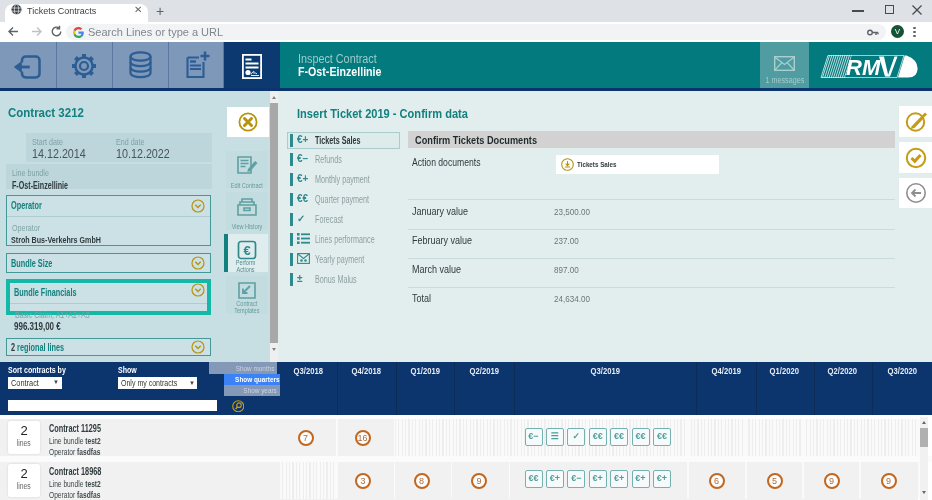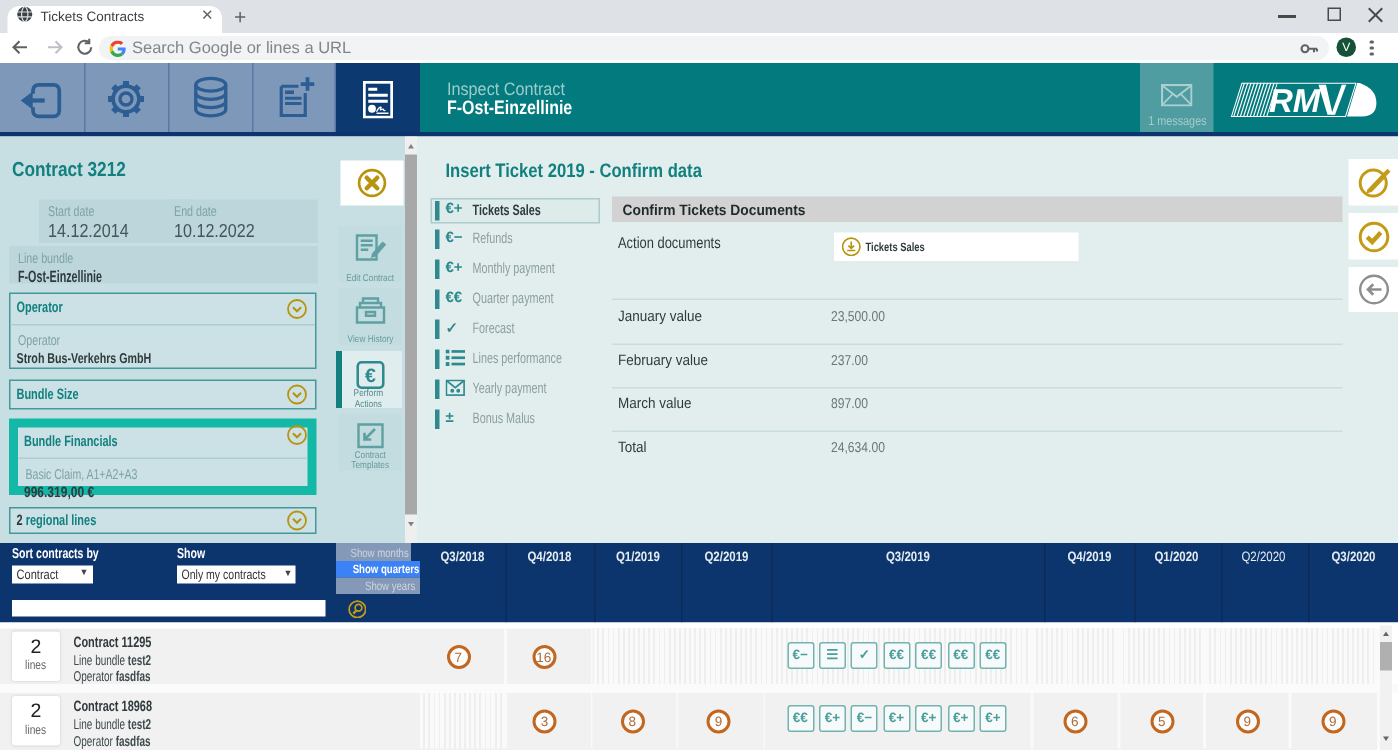--- a/index.html
+++ b/index.html
@@ -40,21 +40,21 @@
  <path d="M10.8 6.5 a4.3 4.3 0 1 1 -1.3 -3.1" fill="none" stroke="#5f6368" stroke-width="1.4"></path>
  <path d="M9.5 0.8 v3 h-3" fill="none" stroke="#5f6368" stroke-width="1.4"></path>
 </svg>
 <div class="abs" style="left:66px;top:24px;width:820px;height:16px;background:#f1f3f4;border-radius:8px;"></div>
 <svg class="abs" style="left:73px;top:26.5px;" width="11" height="11" viewBox="0 0 48 48">
  <path fill="#EA4335" d="M24 9.5c3.54 0 6.71 1.22 9.21 3.6l6.85-6.85C35.9 2.38 30.47 0 24 0 14.62 0 6.51 5.38 2.56 13.22l7.98 6.19C12.43 13.72 17.74 9.5 24 9.5z"></path>
  <path fill="#4285F4" d="M46.98 24.55c0-1.57-.15-3.09-.38-4.55H24v9.02h12.94c-.58 2.96-2.26 5.48-4.78 7.18l7.73 6c4.51-4.18 7.09-10.36 7.09-17.65z"></path>
  <path fill="#FBBC05" d="M10.53 28.59c-.48-1.45-.76-2.99-.76-4.59s.27-3.14.76-4.59l-7.98-6.19C.92 16.46 0 20.12 0 24c0 3.88.92 7.54 2.56 10.78l7.97-6.19z"></path>
  <path fill="#34A853" d="M24 48c6.48 0 11.93-2.13 15.89-5.81l-7.73-6c-2.15 1.45-4.92 2.3-8.16 2.3-6.26 0-11.57-4.22-13.47-9.91l-7.98 6.19C6.51 42.62 14.62 48 24 48z"></path>
 </svg>
-<div class="abs" style="left:88px;top:26px;font-size:11px;color:#80868b;">Search Google or lines a URL</div>
+<div class="abs" style="left:88px;top:26px;font-size:11px;color:#80868b;">Search Lines or type a URL</div>
 <svg class="abs" style="left:866px;top:26px;" width="13" height="13" viewBox="0 0 13 13">
  <circle cx="4" cy="6.5" r="2.3" fill="none" stroke="#5f6368" stroke-width="1.4"></circle>
  <path d="M6.3 6.5 H12 M10 6.5 v2.4 M12 6.5 v1.8" fill="none" stroke="#5f6368" stroke-width="1.4"></path>
 </svg>
 <div class="abs" style="left:891px;top:25px;width:13px;height:13px;border-radius:50%;background:#155237;color:#fff;font-size:8px;font-family:'Liberation Sans',sans-serif;text-align:center;line-height:13px;">V</div>
 <div class="abs" style="left:913px;top:26.5px;width:2.5px;height:2.5px;border-radius:50%;background:#5f6368;"></div>
 <div class="abs" style="left:913px;top:30.5px;width:2.5px;height:2.5px;border-radius:50%;background:#5f6368;"></div>
 <div class="abs" style="left:913px;top:34.5px;width:2.5px;height:2.5px;border-radius:50%;background:#5f6368;"></div>
 
 <div class="abs" style="left:0;top:42px;width:280px;height:46px;background:#7e98ba;"></div>
@@ -173,21 +173,21 @@
 
 <div class="abs" style="left:6px;top:195px;width:205px;height:51px;border:1px solid #43989a;background:#cbe1e5;">
  <div style="margin:4px 0 0 4px;font-size:10px;font-weight:bold;color:#12807e;transform:scaleX(0.73);transform-origin:0 50%;">Operator</div>
  <div style="margin-top:4.5px;height:1px;background:#aecdd1;"></div>
  <div style="margin:5px 0 0 4.5px;font-size:9.5px;color:#7fa3a5;transform:scaleX(0.75);transform-origin:0 50%;">Operator</div>
  <div style="margin:1px 0 0 4px;font-size:9.5px;font-weight:bold;color:#2f3a3c;transform:scaleX(0.75);transform-origin:0 50%;">Stroh Bus-Verkehrs GmbH</div>
 </div>
 <div class="abs" style="left:6px;top:253px;width:205px;height:20px;border:1px solid #43989a;background:#cbe1e5;">
  <div style="margin:4px 0 0 4px;font-size:10px;font-weight:bold;color:#12807e;transform:scaleX(0.73);transform-origin:0 50%;">Bundle Size</div>
 </div>
-<div class="abs" style="left:6px;top:279px;width:205px;height:51px;border:6px solid #14b8a6;background:#cbe1e5;">
+<div class="abs" style="left:6px;top:279px;width:205px;height:36px;border:4px solid #14b8a6;background:#cbe1e5;">
  <div style="margin:4px 0 0 4px;font-size:10px;font-weight:bold;color:#12807e;transform:scaleX(0.73);transform-origin:0 50%;">Bundle Financials</div>
  <div style="margin-top:4.5px;height:1px;background:#aecdd1;"></div>
  <div style="margin:5px 0 0 4.5px;font-size:9.5px;color:#7fa3a5;transform:scaleX(0.74);transform-origin:0 50%;">Basic Claim, A1+A2+A3</div>
  <div style="margin:1px 0 0 4px;font-size:10px;font-weight:bold;color:#2f3a3c;transform:scaleX(0.8);transform-origin:0 50%;">996.319,00 €</div>
 </div>
 <div class="abs" style="left:6px;top:338px;width:205px;height:18px;border:1px solid #43989a;background:#cbe1e5;">
  <div style="margin:3px 0 0 4px;font-size:10px;font-weight:bold;transform:scaleX(0.73);transform-origin:0 50%;"><span style="color:#2f3a3c;">2</span> <span style="color:#12807e;">regional lines</span></div>
 </div>
 
 <svg class="abs" style="left:191px;top:199px;" width="14" height="14" viewBox="0 0 14 14">
@@ -342,40 +342,40 @@
 <div class="abs" style="left:8px;top:377px;width:54px;height:12px;background:#fff;font-size:9px;color:#333;padding:1px 0 0 3px;"><span style="display:inline-block;transform:scaleX(0.82);transform-origin:0 50%;">Contract</span><span style="position:absolute;right:3px;top:2px;font-size:6px;color:#444;">▼</span></div>
 <div class="abs" style="left:118px;top:363.5px;font-size:9.5px;font-weight:bold;color:#fff;transform:scaleX(0.74);transform-origin:0 50%;">Show</div>
 <div class="abs" style="left:118px;top:377px;width:79px;height:12px;background:#fff;font-size:9px;color:#333;padding:1px 0 0 3px;white-space:nowrap;"><span style="display:inline-block;transform:scaleX(0.78);transform-origin:0 50%;">Only my contracts</span><span style="position:absolute;right:2px;top:2.5px;font-size:6px;color:#444;">▼</span></div>
 <div class="abs" style="left:8px;top:399.5px;width:209px;height:11.5px;background:#fff;"></div>
 <svg class="abs" style="left:231.5px;top:399.5px;" width="12.5" height="12.5" viewBox="0 0 15 15">
  <circle cx="7.5" cy="7.5" r="6.6" fill="none" stroke="#c49b17" stroke-width="1.4"></circle>
  <circle cx="8.4" cy="6.2" r="2.7" fill="none" stroke="#c49b17" stroke-width="1.4"></circle>
  <path d="M6.6 8.4 L4.3 10.9" stroke="#c49b17" stroke-width="1.8"></path>
 </svg>
 
-<div class="abs" style="left:224px;top:362px;width:50px;height:11.5px;background:#8498b7;font-size:8px;color:#ccd5e2;text-align:right;padding:1.5px 3px 0 0;white-space:nowrap;"><span style="display:inline-block;transform:scaleX(0.8);transform-origin:100% 50%;">Show months</span></div>
+<div class="abs" style="left:209px;top:362px;width:68px;height:11.5px;background:#8498b7;font-size:8px;color:#ccd5e2;text-align:right;padding:1.5px 3px 0 0;white-space:nowrap;"><span style="display:inline-block;transform:scaleX(0.8);transform-origin:100% 50%;">Show months</span></div>
 <div class="abs" style="left:224px;top:373.5px;width:56px;height:11.5px;background:#3b82f6;font-size:8px;font-weight:bold;color:#fff;text-align:right;padding:1.5px 3px 0 0;white-space:nowrap;"><span style="display:inline-block;transform:scaleX(0.8);transform-origin:100% 50%;">Show quarters</span></div>
 <div class="abs" style="left:224px;top:385px;width:56px;height:10.5px;background:#8498b7;font-size:8px;color:#ccd5e2;text-align:right;padding:1px 3px 0 0;white-space:nowrap;"><span style="display:inline-block;transform:scaleX(0.8);transform-origin:100% 50%;">Show years</span></div>
 
 <div id="qcols">
     <div class="abs" style="left:280px;top:366px;width:57.30000000000001px;text-align:center;font-size:9px;font-weight:bold;color:#e6ecf2;"><span style="display:inline-block;transform:scaleX(0.85);">Q3/2018</span></div>
     <div class="abs" style="left:337.3px;top:362px;width:1px;height:53px;background:#0d2b56;"></div>
     <div class="abs" style="left:337.3px;top:366px;width:58.69999999999999px;text-align:center;font-size:9px;font-weight:bold;color:#e6ecf2;"><span style="display:inline-block;transform:scaleX(0.85);">Q4/2018</span></div>
     <div class="abs" style="left:396px;top:362px;width:1px;height:53px;background:#0d2b56;"></div>
     <div class="abs" style="left:396px;top:366px;width:58.39999999999998px;text-align:center;font-size:9px;font-weight:bold;color:#e6ecf2;"><span style="display:inline-block;transform:scaleX(0.85);">Q1/2019</span></div>
     <div class="abs" style="left:454.4px;top:362px;width:1px;height:53px;background:#0d2b56;"></div>
     <div class="abs" style="left:454.4px;top:366px;width:59.10000000000002px;text-align:center;font-size:9px;font-weight:bold;color:#e6ecf2;"><span style="display:inline-block;transform:scaleX(0.85);">Q2/2019</span></div>
     <div class="abs" style="left:513.5px;top:362px;width:1px;height:53px;background:#0d2b56;"></div>
     <div class="abs" style="left:513.5px;top:366px;width:182.79999999999995px;text-align:center;font-size:9px;font-weight:bold;color:#e6ecf2;"><span style="display:inline-block;transform:scaleX(0.85);">Q3/2019</span></div>
     <div class="abs" style="left:696.3px;top:362px;width:1px;height:53px;background:#0d2b56;"></div>
     <div class="abs" style="left:696.3px;top:366px;width:59.30000000000007px;text-align:center;font-size:9px;font-weight:bold;color:#e6ecf2;"><span style="display:inline-block;transform:scaleX(0.85);">Q4/2019</span></div>
     <div class="abs" style="left:755.6px;top:362px;width:1px;height:53px;background:#0d2b56;"></div>
     <div class="abs" style="left:755.6px;top:366px;width:57.89999999999998px;text-align:center;font-size:9px;font-weight:bold;color:#e6ecf2;"><span style="display:inline-block;transform:scaleX(0.85);">Q1/2020</span></div>
     <div class="abs" style="left:813.5px;top:362px;width:1px;height:53px;background:#0d2b56;"></div>
-    <div class="abs" style="left:813.5px;top:366px;width:58.200000000000045px;text-align:center;font-size:9px;font-weight:normal;color:#e6ecf2;"><span style="display:inline-block;transform:scaleX(0.85);">Q2/2020</span></div>
+    <div class="abs" style="left:813.5px;top:366px;width:58.200000000000045px;text-align:center;font-size:9px;font-weight:bold;color:#e6ecf2;"><span style="display:inline-block;transform:scaleX(0.85);">Q2/2020</span></div>
     <div class="abs" style="left:871.7px;top:362px;width:1px;height:53px;background:#0d2b56;"></div>
     <div class="abs" style="left:871.7px;top:366px;width:60.299999999999955px;text-align:center;font-size:9px;font-weight:bold;color:#e6ecf2;"><span style="display:inline-block;transform:scaleX(0.85);">Q3/2020</span></div>
   </div>
 
 <div class="abs" style="left:0;top:415px;width:932px;height:4px;background:#fff;"></div>
 
 <div class="abs" style="left:0;top:419px;width:918px;height:37px;background:#f1f1f1;"></div>
 <div class="abs" style="left:396px;top:419px;width:522px;height:37px;background:repeating-linear-gradient(90deg,#fafafa 0 2.2px,#eeeeee 2.2px 3.4px);"></div>
 <div class="abs" style="left:0;top:456px;width:932px;height:6px;background:#fbfbfb;"></div>
 <div class="abs" style="left:0;top:462px;width:918px;height:38px;background:#f1f1f1;"></div>

